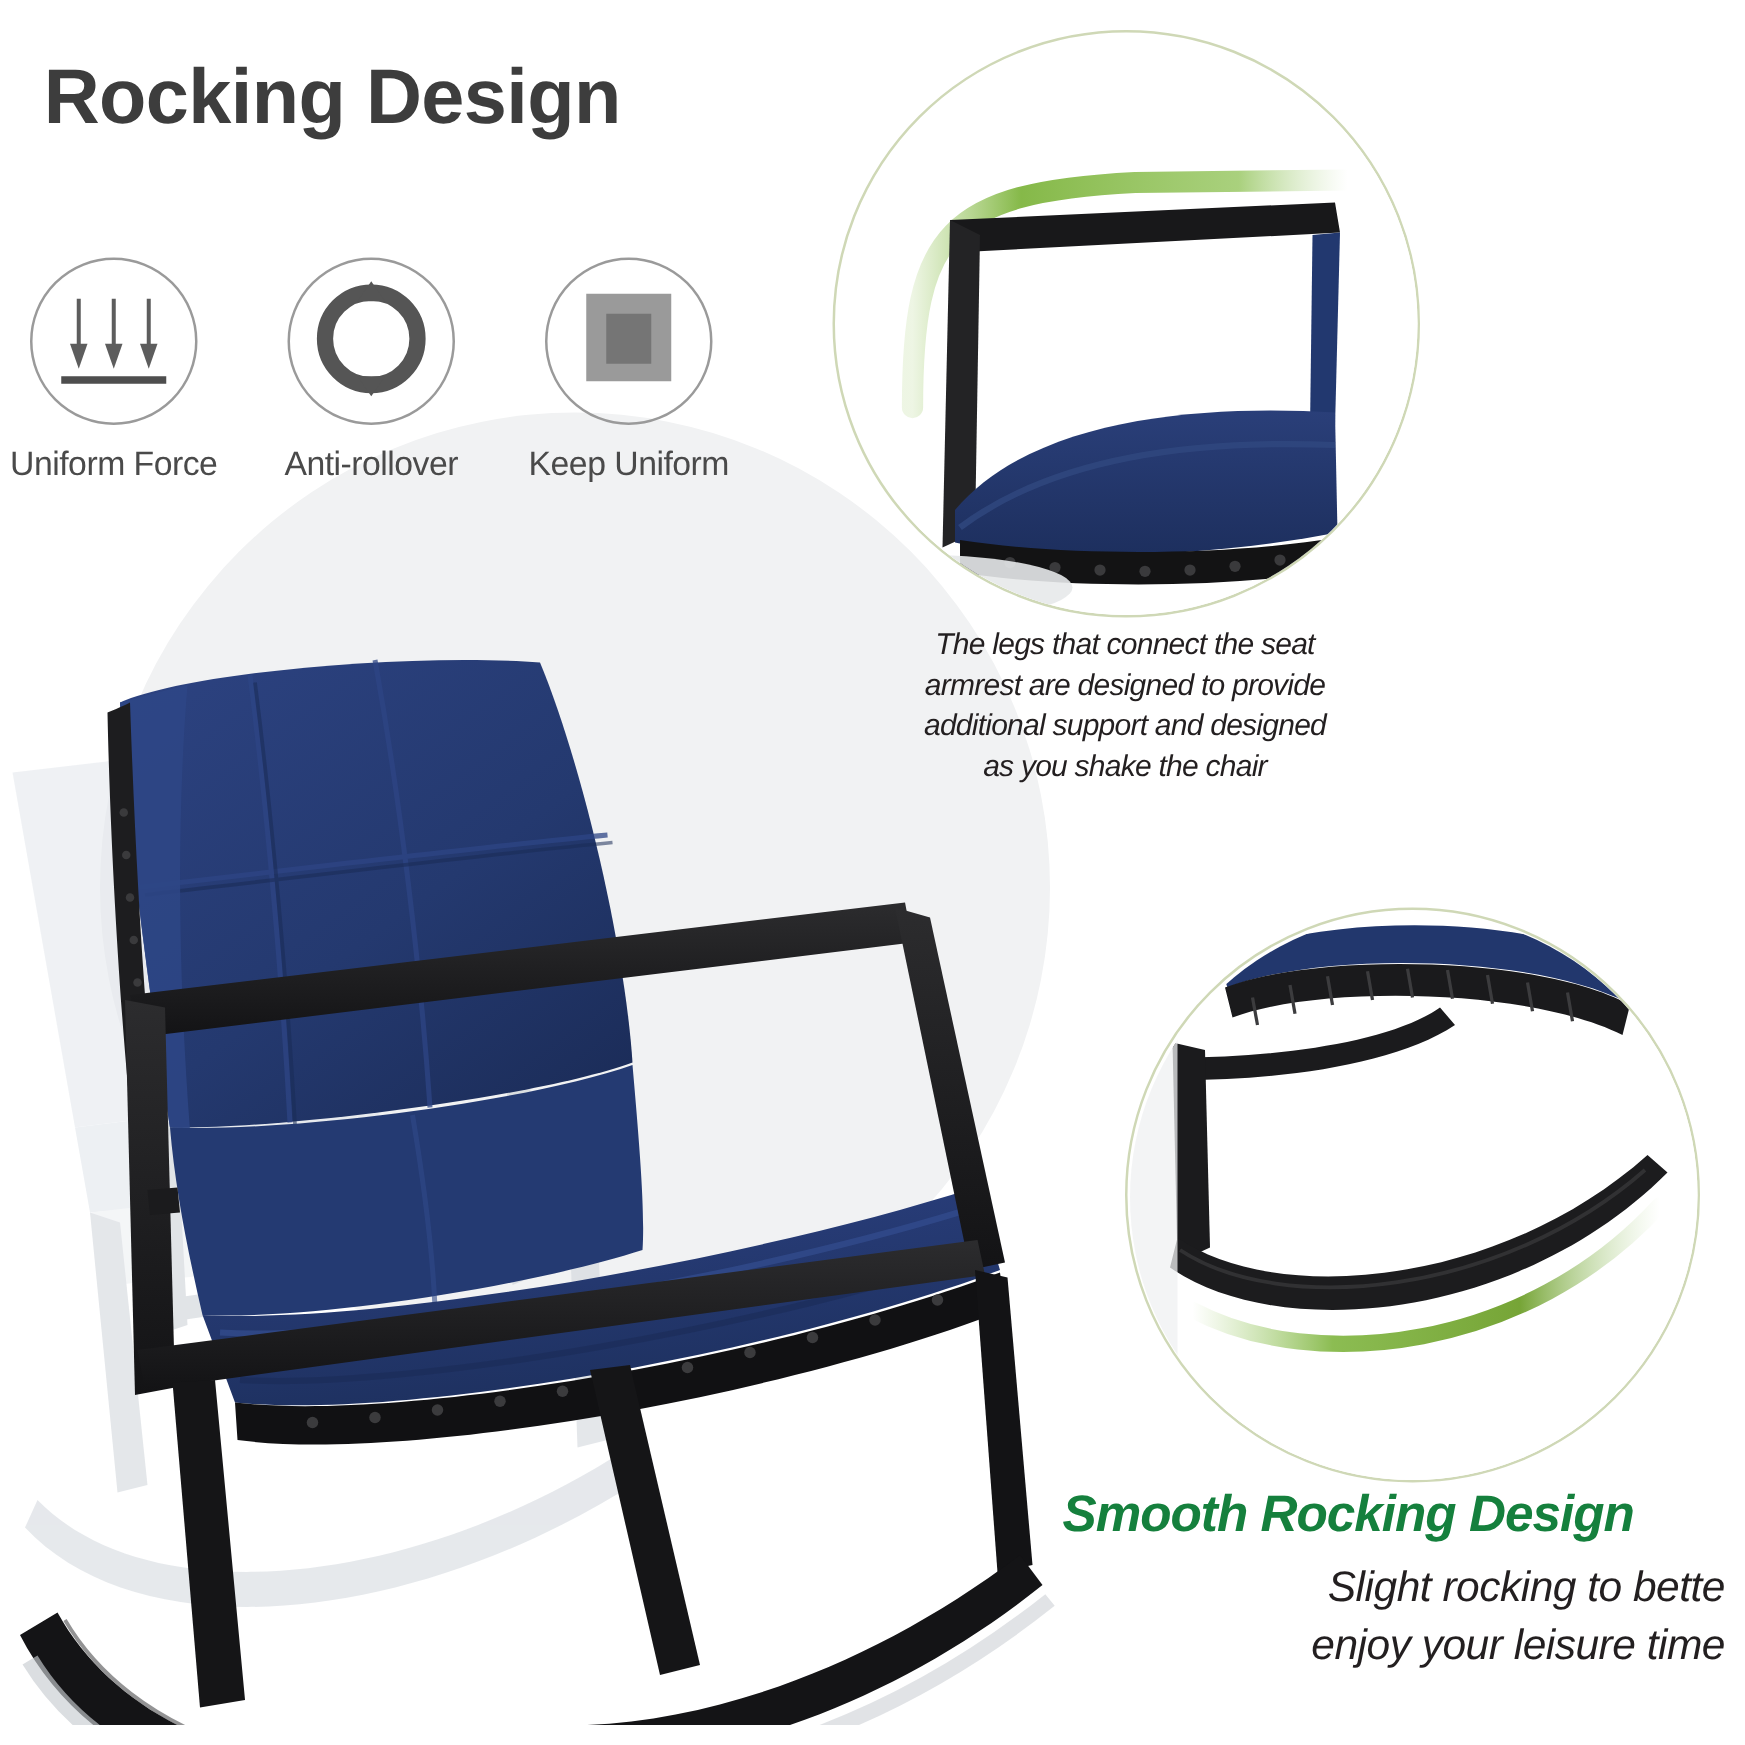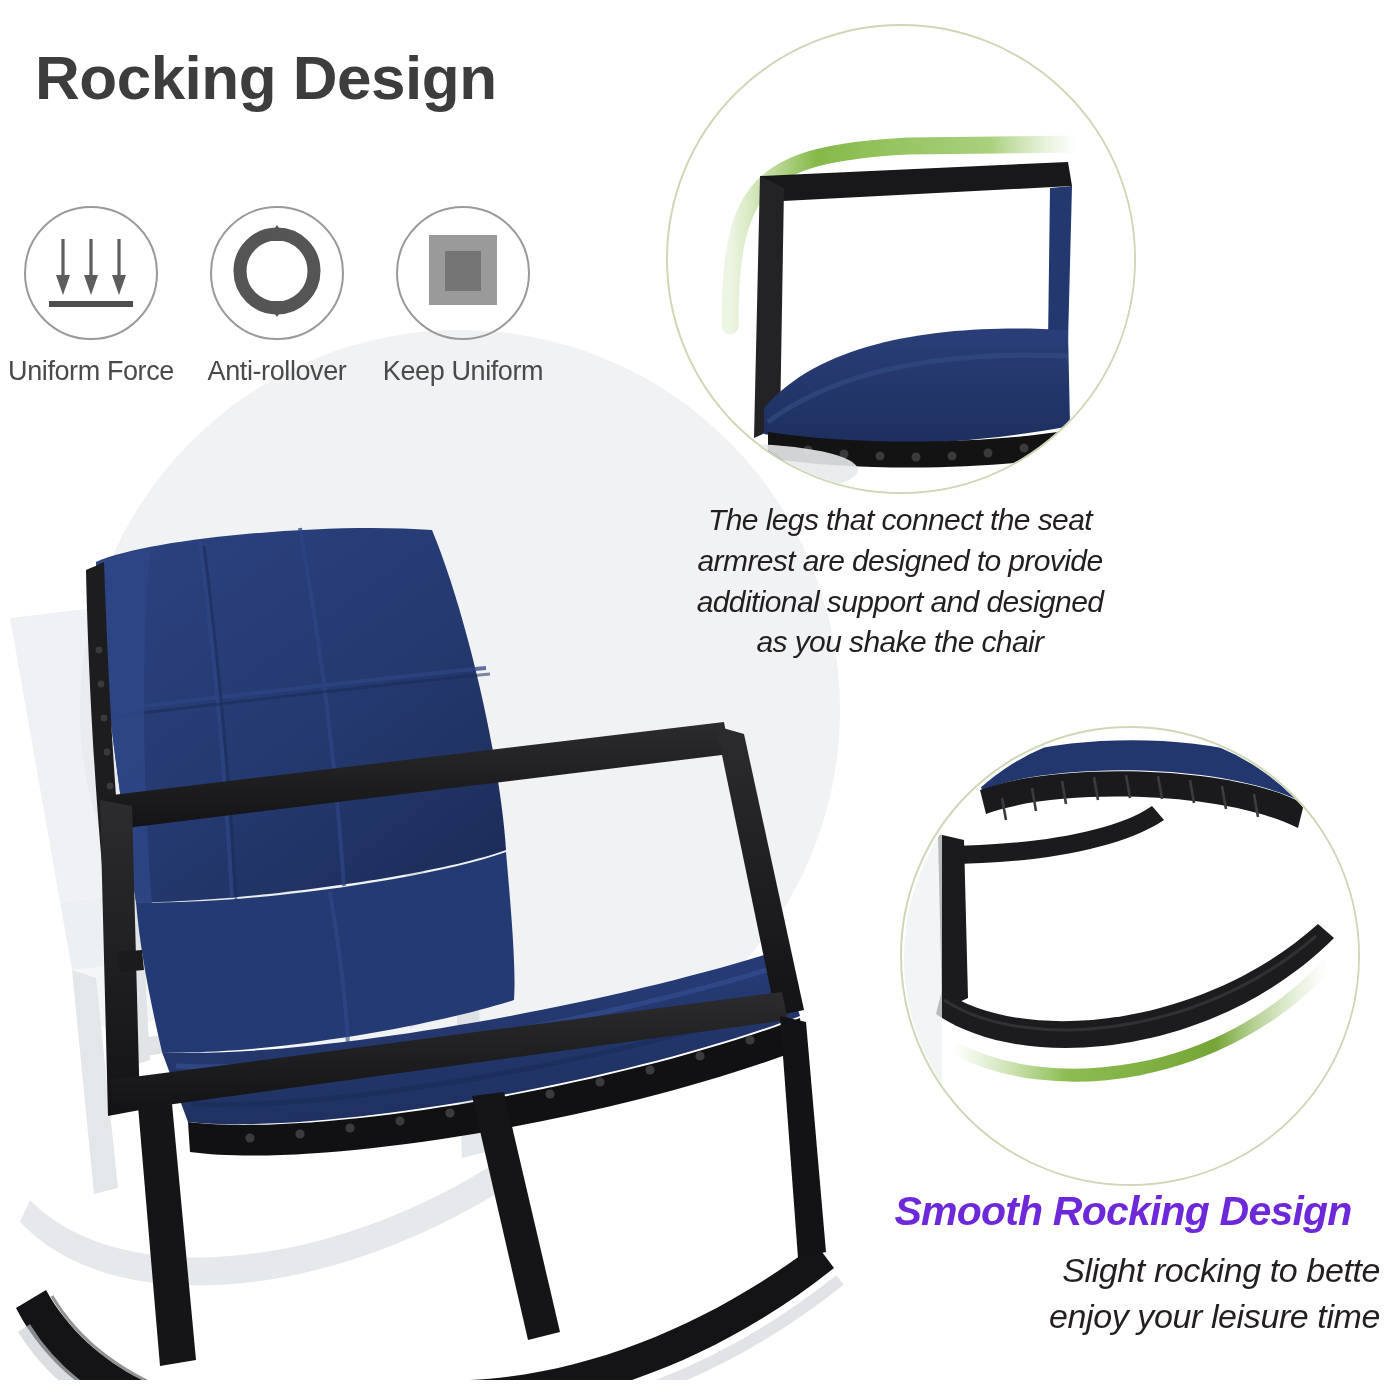--- a/index.html
+++ b/index.html
@@ -31,21 +31,21 @@
     white-space: nowrap;
   }
 
   
   .feature-row {
     position: absolute;
     left: 16px;
     top: 206px;
     width: 620px;
     display: flex;
-    gap: 36px;
+    gap: 56px;
   }
   .feature {
     width: 150px;
     display: flex;
     flex-direction: column;
     align-items: center;
   }
   .feature-circle {
     width: 134px;
     height: 134px;
@@ -101,37 +101,36 @@
 
   
   #legs-copy {
     position: absolute;
     left: 600px;
     top: 500px;
     width: 600px;
     text-align: center;
     font-family: "Liberation Sans", sans-serif;
     font-style: italic;
-    font-size: 30px;
+    font-size: 24px;
     line-height: 1.36;
     color: #231f20;
     letter-spacing: -0.6px;
   }
 
   #smooth-heading {
     position: absolute;
     left: 850px;
     top: 1188px;
     width: 546px;
-    text-align: center;
     font-family: "Liberation Sans", sans-serif;
     font-weight: bold;
     font-style: italic;
     font-size: 41px;
-    color: #6d28d9;
+    color: #15803d;
     letter-spacing: -0.8px;
     white-space: nowrap;
   }
   #smooth-sub {
     position: absolute;
     left: 880px;
     top: 1248px;
     width: 500px;
     text-align: right;
     font-family: "Liberation Sans", sans-serif;

